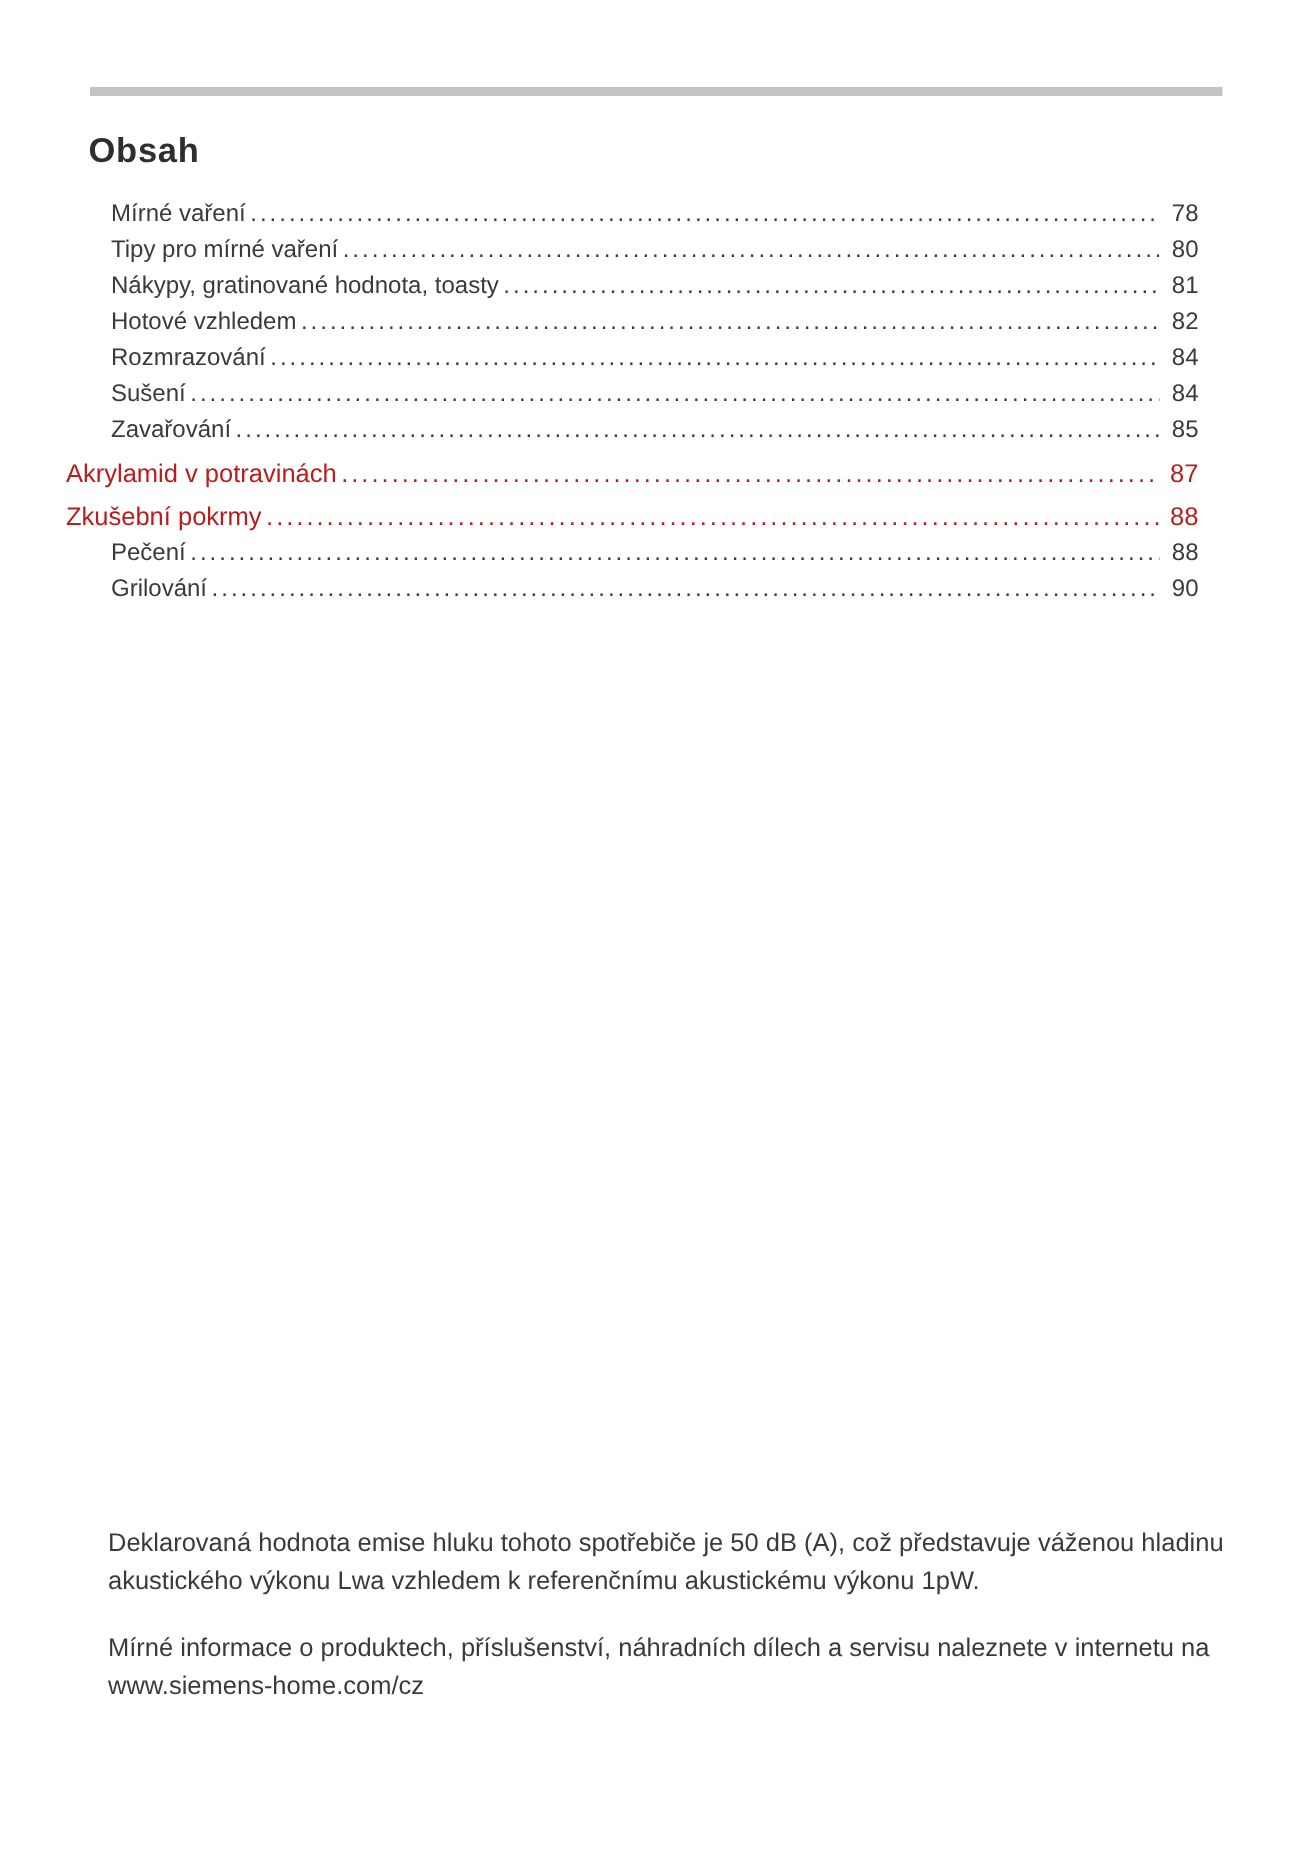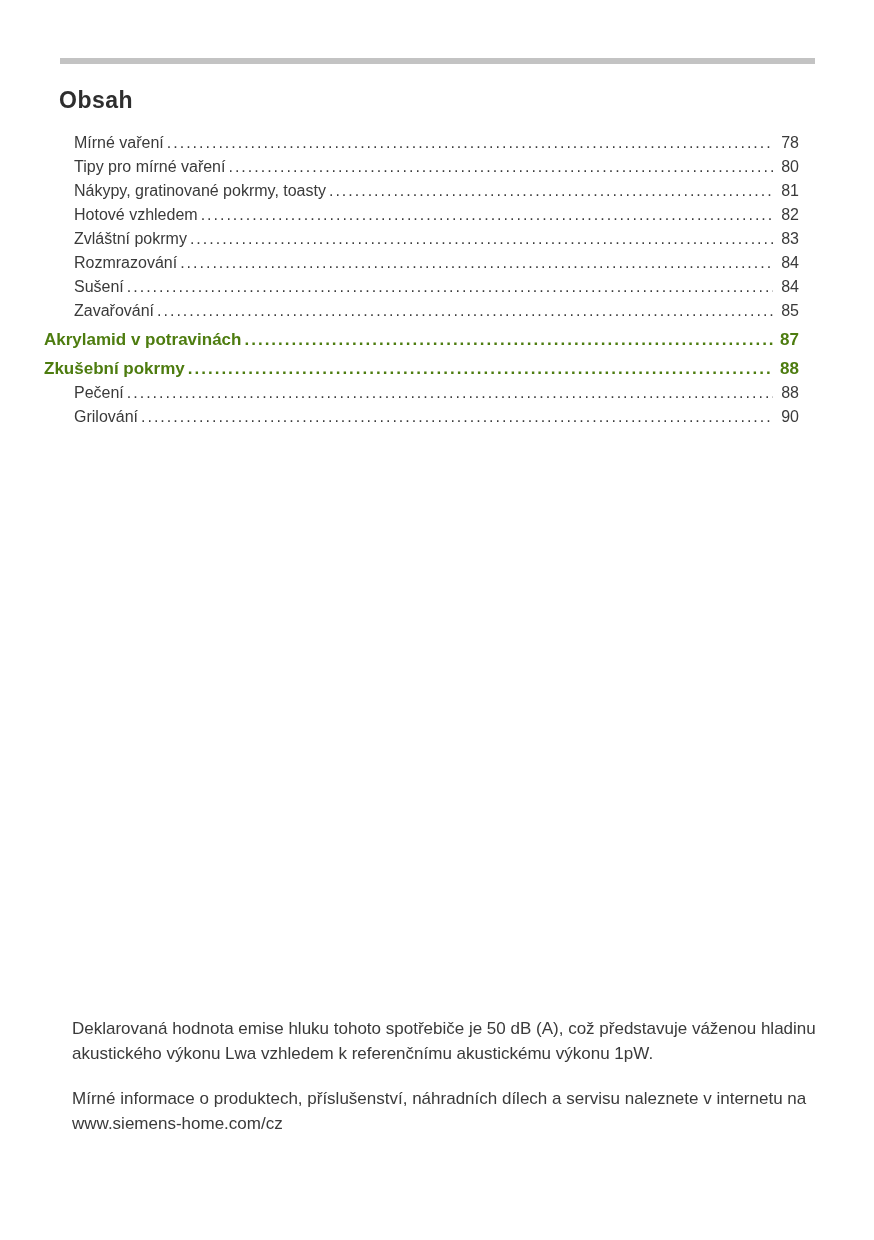--- a/index.html
+++ b/index.html
@@ -46,24 +46,24 @@
     height: 24px;
     font-size: 16px;
     line-height: 24px;
     color: #3a3a3a;
     white-space: nowrap;
   }
   .toc-row.level2 {
     padding-left: 30px;
   }
   .toc-row.level1 {
-    font-weight: 700;
+    font-weight: 400;
     font-size: 17px;
     margin-top: 5px;
-    color: #4d7c0f;
+    color: #b91c1c;
   }
   .toc-label {
     flex: 0 0 auto;
   }
   .dot-leader {
     flex: 1 1 auto;
     overflow: hidden;
     white-space: nowrap;
     margin: 0 2px 0 3px;
   }
@@ -106,36 +106,31 @@
       <span class="toc-page">78</span>
     </div>
 
     <div class="toc-row level2">
       <span class="toc-label">Tipy pro mírné vaření</span>
       <span class="dot-leader"></span>
       <span class="toc-page">80</span>
     </div>
 
     <div class="toc-row level2">
-      <span class="toc-label">Nákypy, gratinované pokrmy, toasty</span>
+      <span class="toc-label">Nákypy, gratinované hodnota, toasty</span>
       <span class="dot-leader"></span>
       <span class="toc-page">81</span>
     </div>
 
     <div class="toc-row level2">
       <span class="toc-label">Hotové vzhledem</span>
       <span class="dot-leader"></span>
       <span class="toc-page">82</span>
     </div>
 
-    <div class="toc-row level2">
-      <span class="toc-label">Zvláštní pokrmy</span>
-      <span class="dot-leader"></span>
-      <span class="toc-page">83</span>
-    </div>
 
     <div class="toc-row level2">
       <span class="toc-label">Rozmrazování</span>
       <span class="dot-leader"></span>
       <span class="toc-page">84</span>
     </div>
 
     <div class="toc-row level2">
       <span class="toc-label">Sušení</span>
       <span class="dot-leader"></span>

